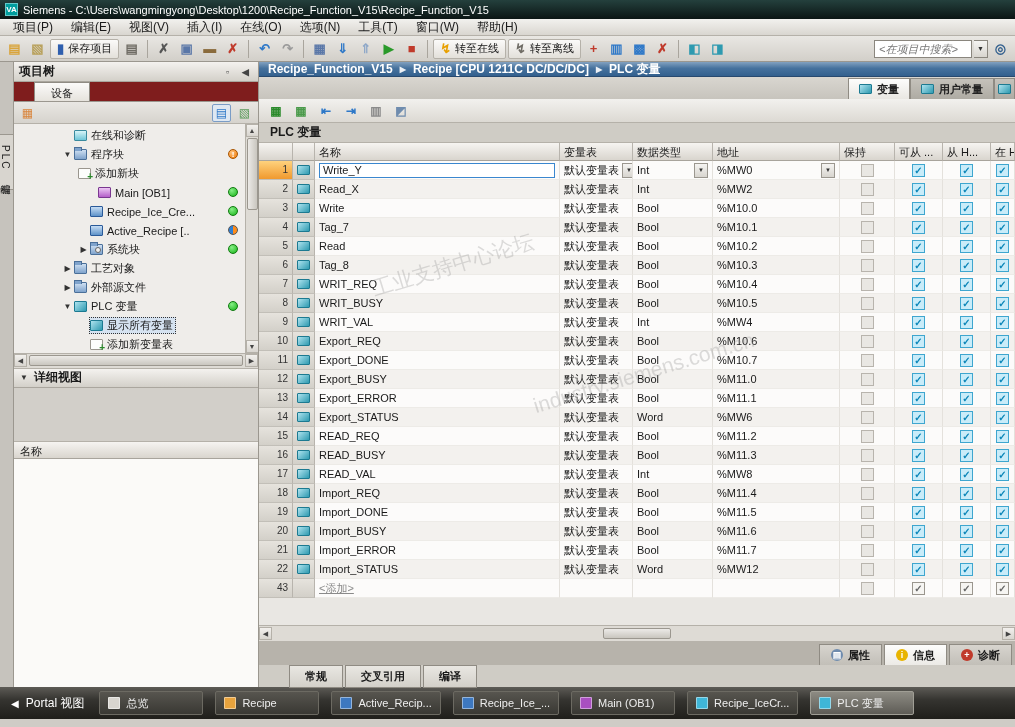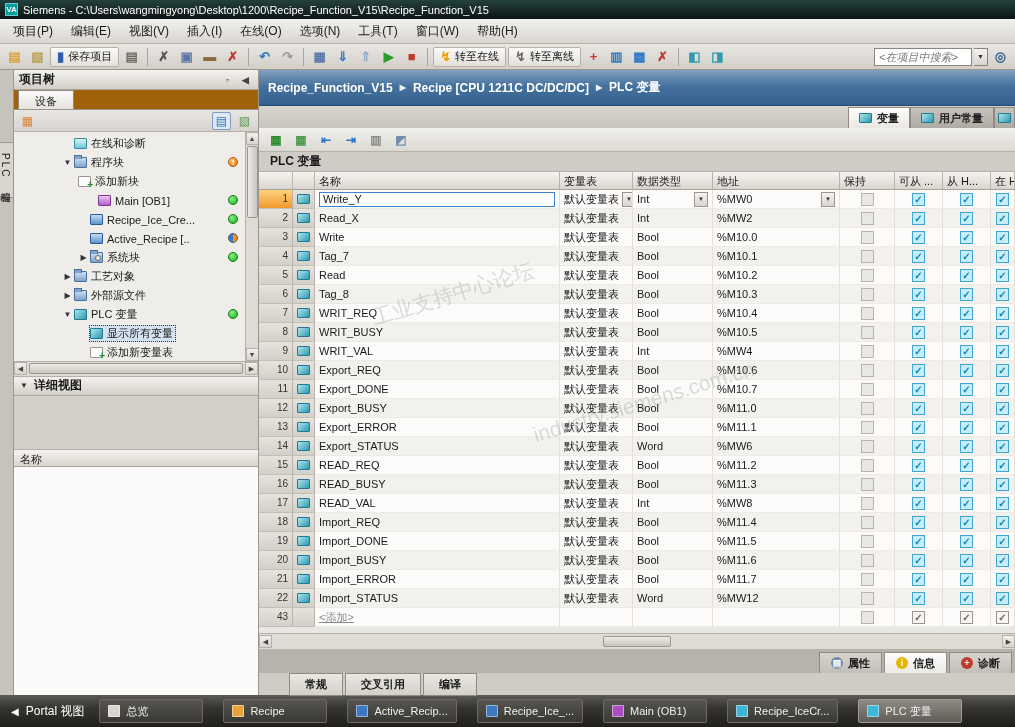--- a/index.html
+++ b/index.html
@@ -2,21 +2,21 @@
 <html><head>
 <meta charset="utf-8">
 <style>
   * { margin:0; padding:0; box-sizing:border-box; }
   html,body { width:1015px; height:727px; overflow:hidden; }
   body { font-family:"Liberation Sans",sans-serif; font-size:11px; color:#1a1a1a; background:#cfccc6; position:relative; }
 
   
   .titlebar { height:19px; background:linear-gradient(#24403d,#0b1514); color:#fff; display:flex; align-items:center; gap:5px; padding:0 5px; font-size:11px; }
   .app-logo { width:13px; height:13px; background:#009e9e; border:1px solid #63c9c9; color:#fff; font-size:8px; font-weight:bold; display:flex; align-items:center; justify-content:center; flex:none; }
-  .menubar { height:25px; background:linear-gradient(#f2f1ee,#d9d6d0); border-bottom:1px solid #b5b1a9; display:flex; align-items:center; padding-left:4px; }
+  .menubar { height:17px; background:linear-gradient(#f2f1ee,#d9d6d0); border-bottom:1px solid #b5b1a9; display:flex; align-items:center; padding-left:4px; }
   .menu-item { padding:4px 9px; font-size:12px; }
   .toolbar { height:26px; background:linear-gradient(#e9e7e3,#d2cfc9); border-bottom:1px solid #9b978f; display:flex; align-items:center; padding:0 4px; gap:2px; }
   .tbtn { height:20px; min-width:21px; display:flex; align-items:center; justify-content:center; border:1px solid transparent; border-radius:2px; }
   .tbtn .g, .tlabelbtn .g { font-size:13px; line-height:1; font-weight:bold; }
   .tsep { width:1px; height:18px; background:#a9a59d; margin:0 3px; flex:none; }
   .tspacer { flex:1; }
   .tlabelbtn { display:flex; align-items:center; gap:4px; padding:0 6px; height:20px; border:1px solid #b5b1a9; border-radius:2px; background:linear-gradient(#fbfaf9,#e3e0da); font-size:11px; white-space:nowrap; }
   .search { width:98px; height:18px; border:1px solid #8a867e; background:#fff; font-size:11px; font-style:italic; color:#666; padding:1px 4px; font-family:"Liberation Sans",sans-serif; }
   .search::placeholder { color:#777; font-style:italic; }
   .searchdd { width:14px; height:18px; border:1px solid #8a867e; border-left:none; background:linear-gradient(#f5f4f2,#d8d5cf); font-size:7px; display:flex; align-items:center; justify-content:center; color:#333; }
@@ -25,21 +25,21 @@
   .content { height:625px; display:flex; }
 
   .leftstrip { width:14px; background:#c6c3bd; border-right:1px solid #9b978f; position:relative; flex:none; }
   .vtab { position:absolute; top:72px; left:0; width:14px; padding:10px 1px; background:#d8d5cf; border:1px solid #9b978f; border-left:none; writing-mode:vertical-rl; font-size:10px; color:#222; letter-spacing:2px; }
 
   
   .ptree { width:245px; flex:none; background:#efedea; border-right:1px solid #9b978f; display:flex; flex-direction:column; }
   .phead { height:20px; background:linear-gradient(#f4f2ef,#d3d0c9); border-bottom:1px solid #aaa69e; display:flex; align-items:center; padding:0 5px; font-weight:bold; font-size:12px; gap:3px; }
   .sp { flex:1; }
   .hicon { width:15px; text-align:center; color:#444; font-size:9px; }
-  .ptabs { height:20px; background:#a16207; display:flex; align-items:flex-end; padding-left:4px; border-bottom:1px solid #9b978f; }
+  .ptabs { height:20px; background:#7f1d1d; display:flex; align-items:flex-end; padding-left:20px; border-bottom:1px solid #9b978f; }
   .ptab { height:19px; padding:3px 16px; background:linear-gradient(#fbfaf9,#e6e3dd); border:1px solid #8f8b83; border-bottom:none; font-size:11px; }
   .picons { height:22px; background:linear-gradient(#e9e7e3,#d6d3cd); border-bottom:1px solid #b5b1a9; display:flex; align-items:center; padding:0 4px; gap:4px; }
   .picon { width:19px; height:18px; display:flex; align-items:center; justify-content:center; font-size:12px; border:1px solid transparent; border-radius:2px; }
   .picon.pressed { border-color:#7a9cc6; background:#dfe8f2; }
   .treewrap { flex:1; display:flex; overflow:hidden; }
   .treelist { flex:1; padding-top:2px; overflow:hidden; }
   .trow { height:19px; display:flex; align-items:center; position:relative; padding-right:24px; white-space:nowrap;margin-left:40px; }
   .texp { width:11px; flex:none; font-size:8px; color:#333; text-align:center; }
   .tsel { display:flex; align-items:center; padding:1px 3px 1px 1px; }
   .tsel.sel { background:#d5e2f0; outline:1px dotted #333; outline-offset:-1px; }
@@ -65,21 +65,21 @@
   .phscroll { height:15px; border-top:1px solid #b5b1a9; background:#dedbd5; display:flex; align-items:center; }
   .hthumb { height:11px; background:linear-gradient(#eceae7,#c9c6bf); border:1px solid #9b978f; border-radius:2px; }
   .dvhead { height:20px; background:linear-gradient(#f4f2ef,#d3d0c9); border-top:1px solid #b5b1a9; border-bottom:1px solid #aaa69e; display:flex; align-items:center; gap:6px; padding:0 6px; font-weight:bold; font-size:12px; }
   .chev { font-size:8px; color:#333; }
   .dvgap { height:54px; background:#d2cfc9; border-bottom:1px solid #b5b1a9; }
   .dvcolhead { height:17px; background:linear-gradient(#f6f4f1,#d9d5ce); border-bottom:1px solid #a8a49c; padding:2px 6px; font-size:11px; }
   .dvlist { flex:1; background:#fbfaf8; }
 
   
   .main { flex:1; min-width:0; display:flex; flex-direction:column; background:#c6c3bc; }
-  .breadcrumb { height:36px; background:linear-gradient(#82a1c0,#46729e 45%,#33608e); border-bottom:1px solid #27496f; color:#fff; font-weight:bold; font-size:12px; display:flex; align-items:center; gap:7px; padding:0 9px; }
+  .breadcrumb { height:15px; background:linear-gradient(#82a1c0,#46729e 45%,#33608e); border-bottom:1px solid #27496f; color:#fff; font-weight:bold; font-size:12px; display:flex; align-items:center; gap:7px; padding:0 9px; }
   .bc-sep { font-size:8px; opacity:.9; }
   .tabsrow { height:22px; background:linear-gradient(#d9d6d0,#c7c4bd); display:flex; align-items:flex-end; overflow:hidden; }
   .rtab { height:21px; display:flex; align-items:center; gap:5px; padding:0 10px; border:1px solid #8f8b83; border-bottom:none; background:linear-gradient(#c5c2bb,#aeaba3); font-size:11px; font-weight:bold; color:#222; flex:none; }
   .rtab.active { background:linear-gradient(#fdfdfc,#e9e7e2); }
   .rtab.cut { min-width:16px; padding:0 3px; }
   .tagico { width:13px; height:10px; background:linear-gradient(135deg,#aee3ef,#2e9ab0); border:1px solid #1c7a91; border-radius:1px; flex:none; }
   .tbltoolbar { height:24px; background:linear-gradient(#f2f1ee,#dcd9d3); border-bottom:1px solid #b5b1a9; display:flex; align-items:center; padding:0 7px; gap:5px; }
   .tbtn2 { width:20px; height:19px; display:flex; align-items:center; justify-content:center; font-size:12px; font-weight:bold; border:1px solid transparent; border-radius:2px; }
   .tbltitle { height:20px; background:#cfccc5; border-bottom:1px solid #b5b1a9; display:flex; align-items:center; padding:0 11px; font-weight:bold; font-size:12px; }
   .grid { display:grid; grid-template-columns:34px 22px 245px 73px 80px 127px 55px 48px 48px minmax(0,1fr); }
@@ -1123,21 +1123,21 @@
         <div class="btab">编译</div>
       </div>
   </div>
 </div>
 
 <div class="taskbar">
   <div class="portal">
     <span class="arr">◀</span>
     <span>Portal 视图</span>
   </div>
-  <div style="display:flex;gap:20px;" id="task-buttons">
+  <div style="display:flex;gap:12px;" id="task-buttons">
       <div class="tkbtn">
         <span class="tkico" style="background: rgb(216, 213, 207);"></span>
         <span>总览</span>
       </div>
       <div class="tkbtn">
         <span class="tkico" style="background: rgb(232, 163, 61);"></span>
         <span>Recipe</span>
       </div>
       <div class="tkbtn">
         <span class="tkico" style="background: rgb(61, 120, 192);"></span>

